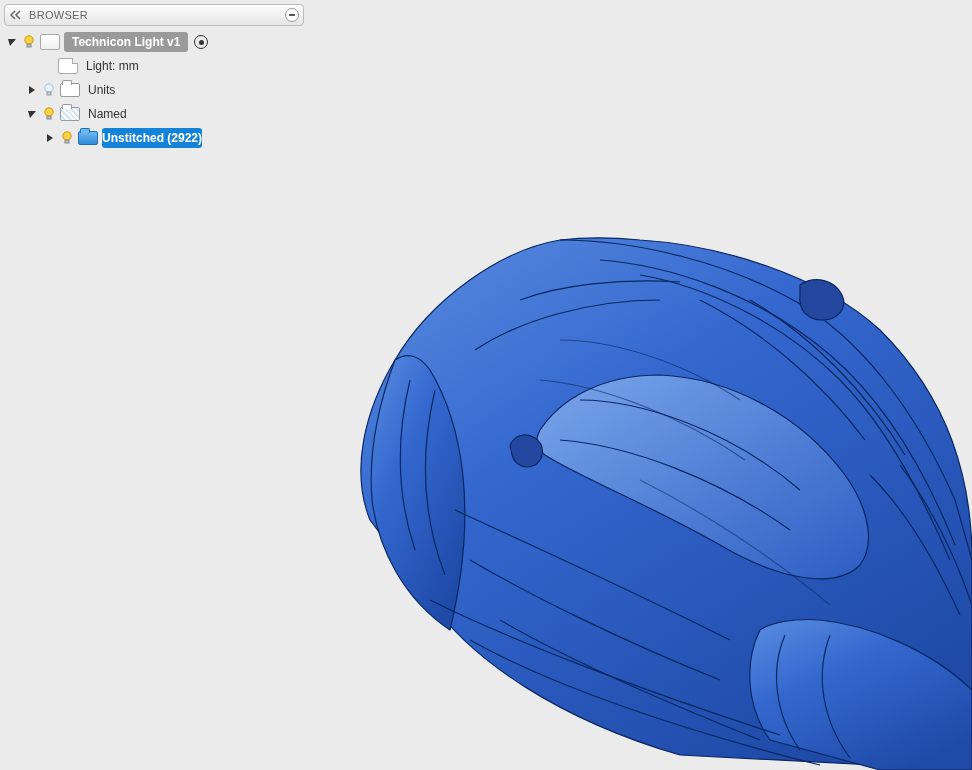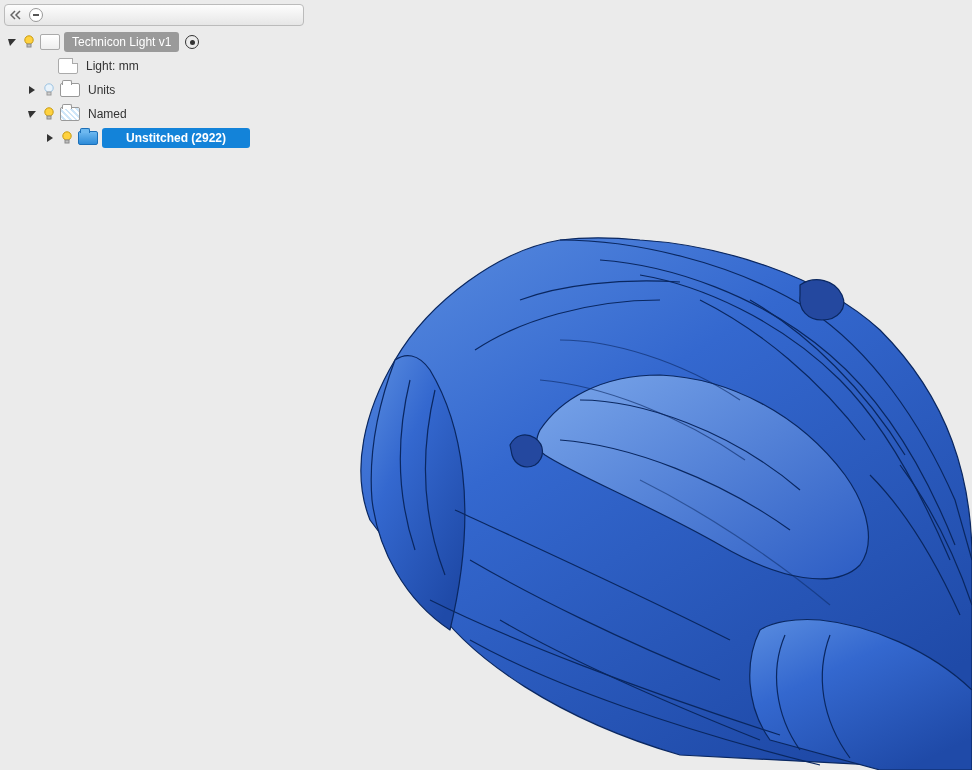--- a/index.html
+++ b/index.html
@@ -66,29 +66,29 @@
   .tree-row {
     display: flex;
     align-items: center;
     height: 24px;
     gap: 4px;
     padding-left: 2px;
   }
   .tree-row.root .node-pill {
     background: #9a9a9a;
     color: #fff;
-    font-weight: normal;
+    font-weight: bold;
     padding: 3px 8px;
     border-radius: 3px;
   }
   .tree-row.selected .node-pill {
     background: #1383d9;
     color: #fff;
     font-weight: bold;
-    padding: 3px 24px;
+    padding: 3px 0;
     border-radius: 3px;
   }
   .node-label {
     padding: 2px 4px;
   }
   .arrow {
     width: 12px;
     height: 12px;
     display: flex;
     align-items: center;
@@ -291,20 +291,21 @@
 </svg>
 </div>
 
 <div class="browser-panel">
   <div class="browser-header">
     <span class="collapse-icon">
       <svg width="12" height="10" viewBox="0 0 12 10">
           <path d="M5 1 L1 5 L5 9 M10 1 L6 5 L10 9" stroke="#666" stroke-width="1.5" fill="none"></path>
         </svg>
     </span>
+    <span class="header-title">BROWSER</span>
     <span class="minimize-circle"></span>
   </div>
 
   <div class="tree">
 
     <div class="tree-row root">
       <span class="arrow">
         <svg width="10" height="10" viewBox="0 0 10 10">
             <path d="M1 2 L9 2 L3 9 Z" fill="#333"></path>
           </svg>

